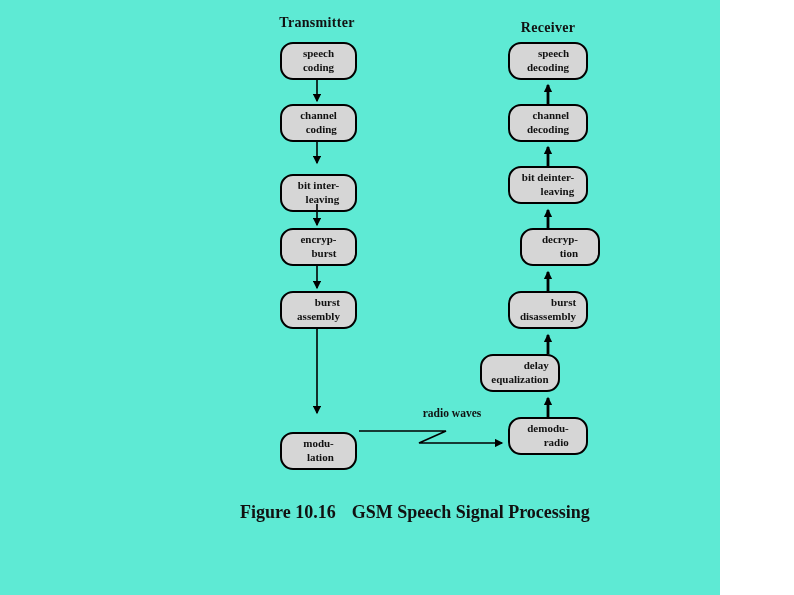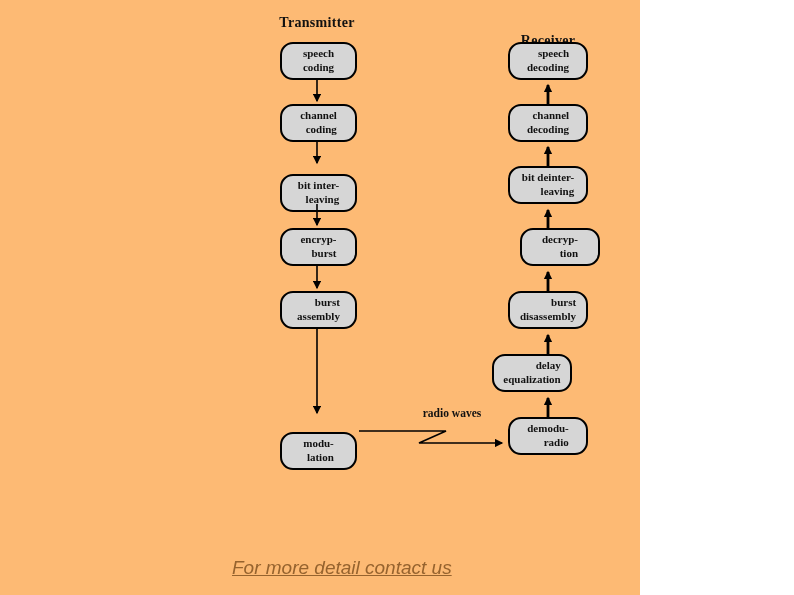--- a/index.html
+++ b/index.html
@@ -2,23 +2,23 @@
 <html style="--node-fill: #d6d6d6; --node-border: #000000; --arrow-color: #000000; --link-color: #96632e;"><head>
 <meta charset="utf-8">
 <style>
   html, body {
     margin: 0;
     padding: 0;
     background: #ffffff;
   }
   .stage {
     position: relative;
-    width: 640px;
+    width: 720px;
     height: 595px;
-    background: #fdba74;
+    background: #5eead4;
     overflow: hidden;
     font-family: "Liberation Serif", serif;
   }
   .col-header {
     position: absolute;
     transform: translateX(-50%);
     font-weight: bold;
     font-size: 14px;
     color: #111111;
     letter-spacing: 0.3px;
@@ -86,21 +86,21 @@
     white-space: nowrap;
   }
 </style>
 </head>
 <body>
 
 <div class="stage">
 
   <div class="col-header" style="left:317px; top:15px;">Transmitter</div>
 
-  <div class="col-header" style="left:548px; top:33px;">Receiver</div>
+  <div class="col-header" style="left:548px; top:20px;">Receiver</div>
 
   <div class="node t" style="left:280px; top:42px;">speech
 coding</div>
   <div class="node t" style="left:280px; top:104px;">channel
 coding</div>
   <div class="node t" style="left:280px; top:174px;">bit inter-
 leaving</div>
   <div class="node t" style="left:280px; top:228px;">encryp-
 burst</div>
   <div class="node t" style="left:280px; top:291px;">burst
@@ -111,21 +111,21 @@
   <div class="node r" style="left:508px; top:42px;">speech
 decoding</div>
   <div class="node r" style="left:508px; top:104px;">channel
 decoding</div>
   <div class="node r" style="left:508px; top:166px;">bit deinter-
 leaving</div>
   <div class="node r" style="left:508px; top:228px;margin-left:12px;">decryp-
 tion</div>
   <div class="node r" style="left:508px; top:291px;">burst
 disassembly</div>
-  <div class="node r" style="left:492px; top:354px;">delay
+  <div class="node r" style="left:480px; top:354px;">delay
 equalization</div>
   <div class="node r" style="left:508px; top:417px;">demodu-
 radio</div>
 
   <svg class="arrows" width="794" height="595" viewBox="0 0 794 595">
     <defs>
       <marker id="ah" viewBox="0 0 10 10" refX="8.5" refY="5" markerWidth="9" markerHeight="8.5" orient="auto" markerUnits="userSpaceOnUse">
         <path d="M0 0 L10 5 L0 10 Z"></path>
       </marker>
     </defs>
@@ -147,16 +147,18 @@
       <line class="thick" x1="548" y1="417" x2="548" y2="398" marker-end="url(#ah)"></line>
     </g>
 
     <g>
       <path class="link thin" d="M 359 431 L 446 431 L 419 443 L 502 443" marker-end="url(#ah)"></path>
     </g>
   </svg>
 
   <div class="radio-label" style="left:432px; top:407px;margin-left:20px;">radio waves</div>
 
+  <div class="caption">
+    <span class="cap-number">Figure 10.16</span><span class="cap-title">GSM Speech Signal Processing</span>
+  </div>
 
-  <a class="contact-link">For more detail contact us</a>
 
 </div>
 
 </body></html>

